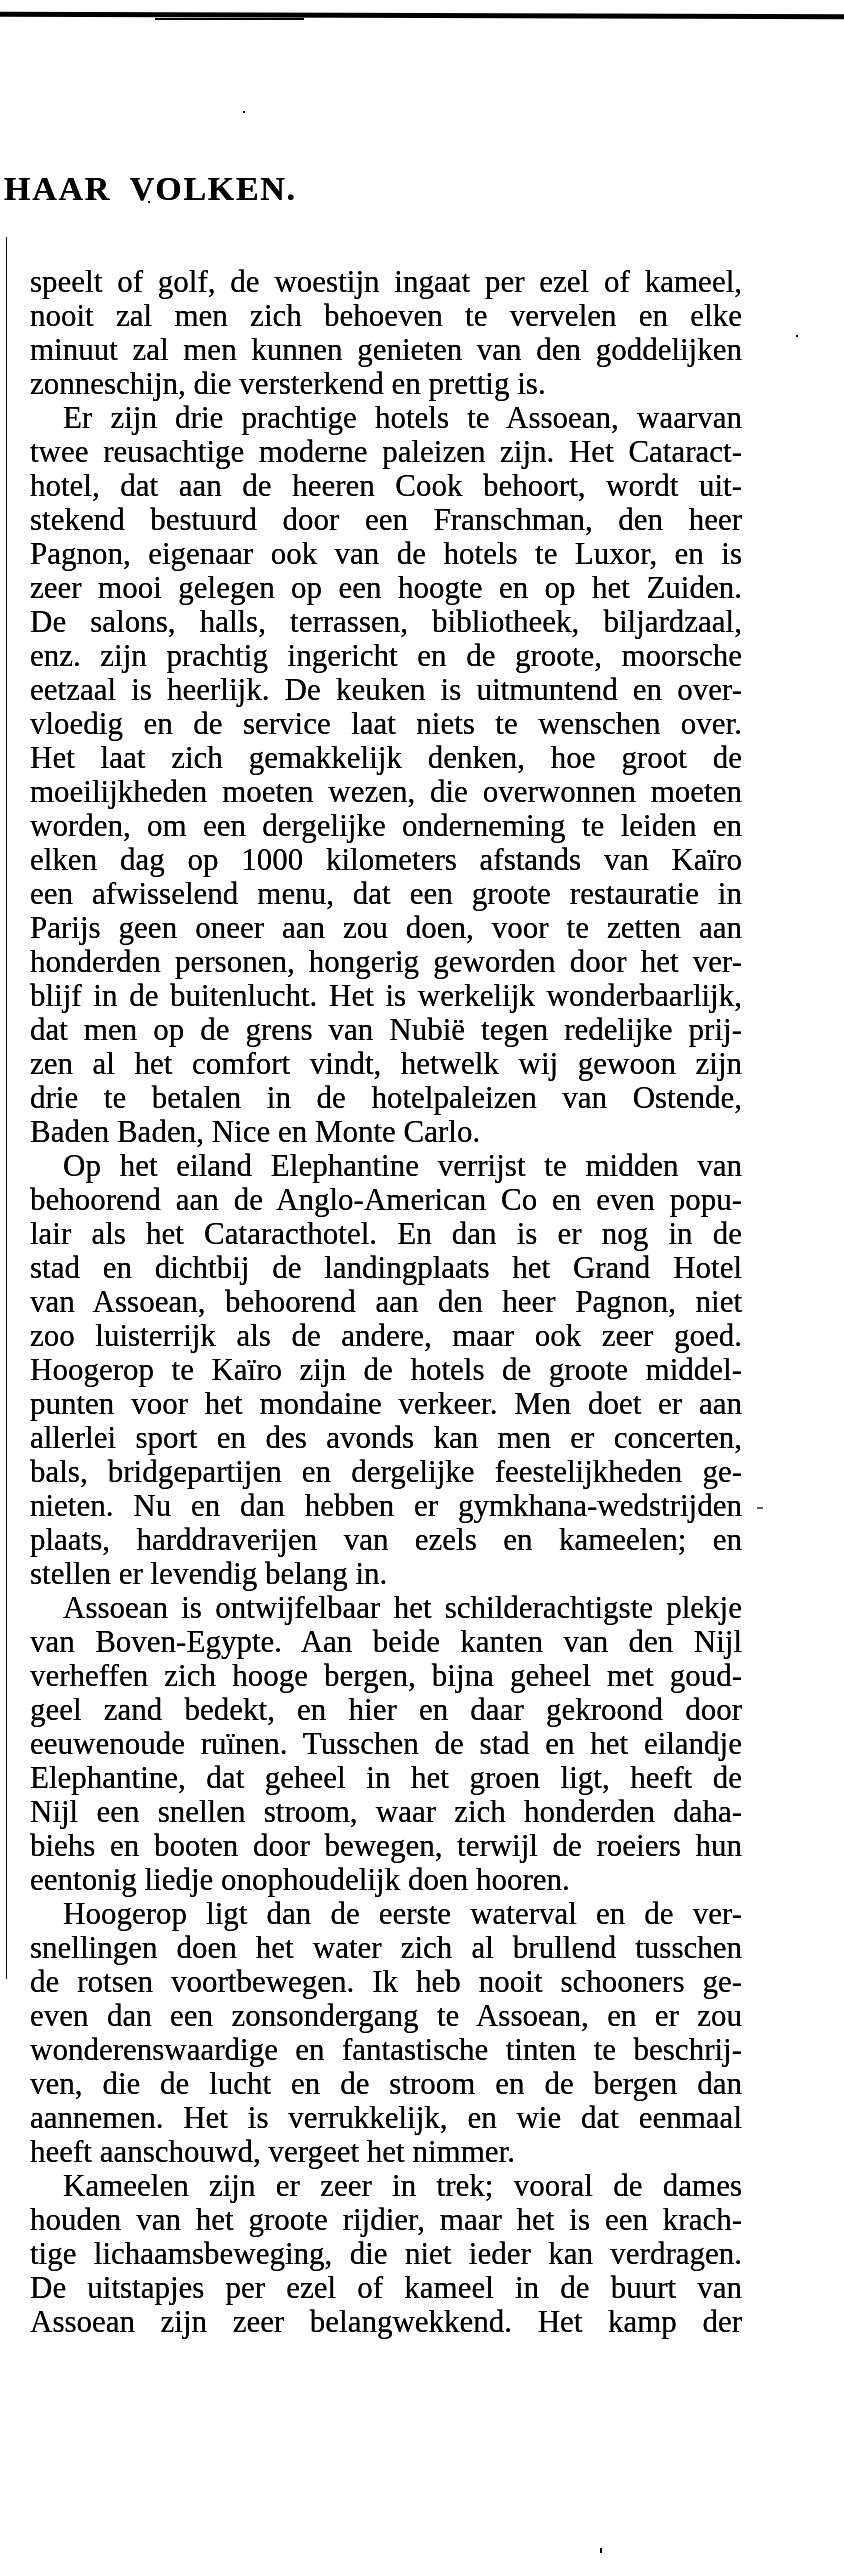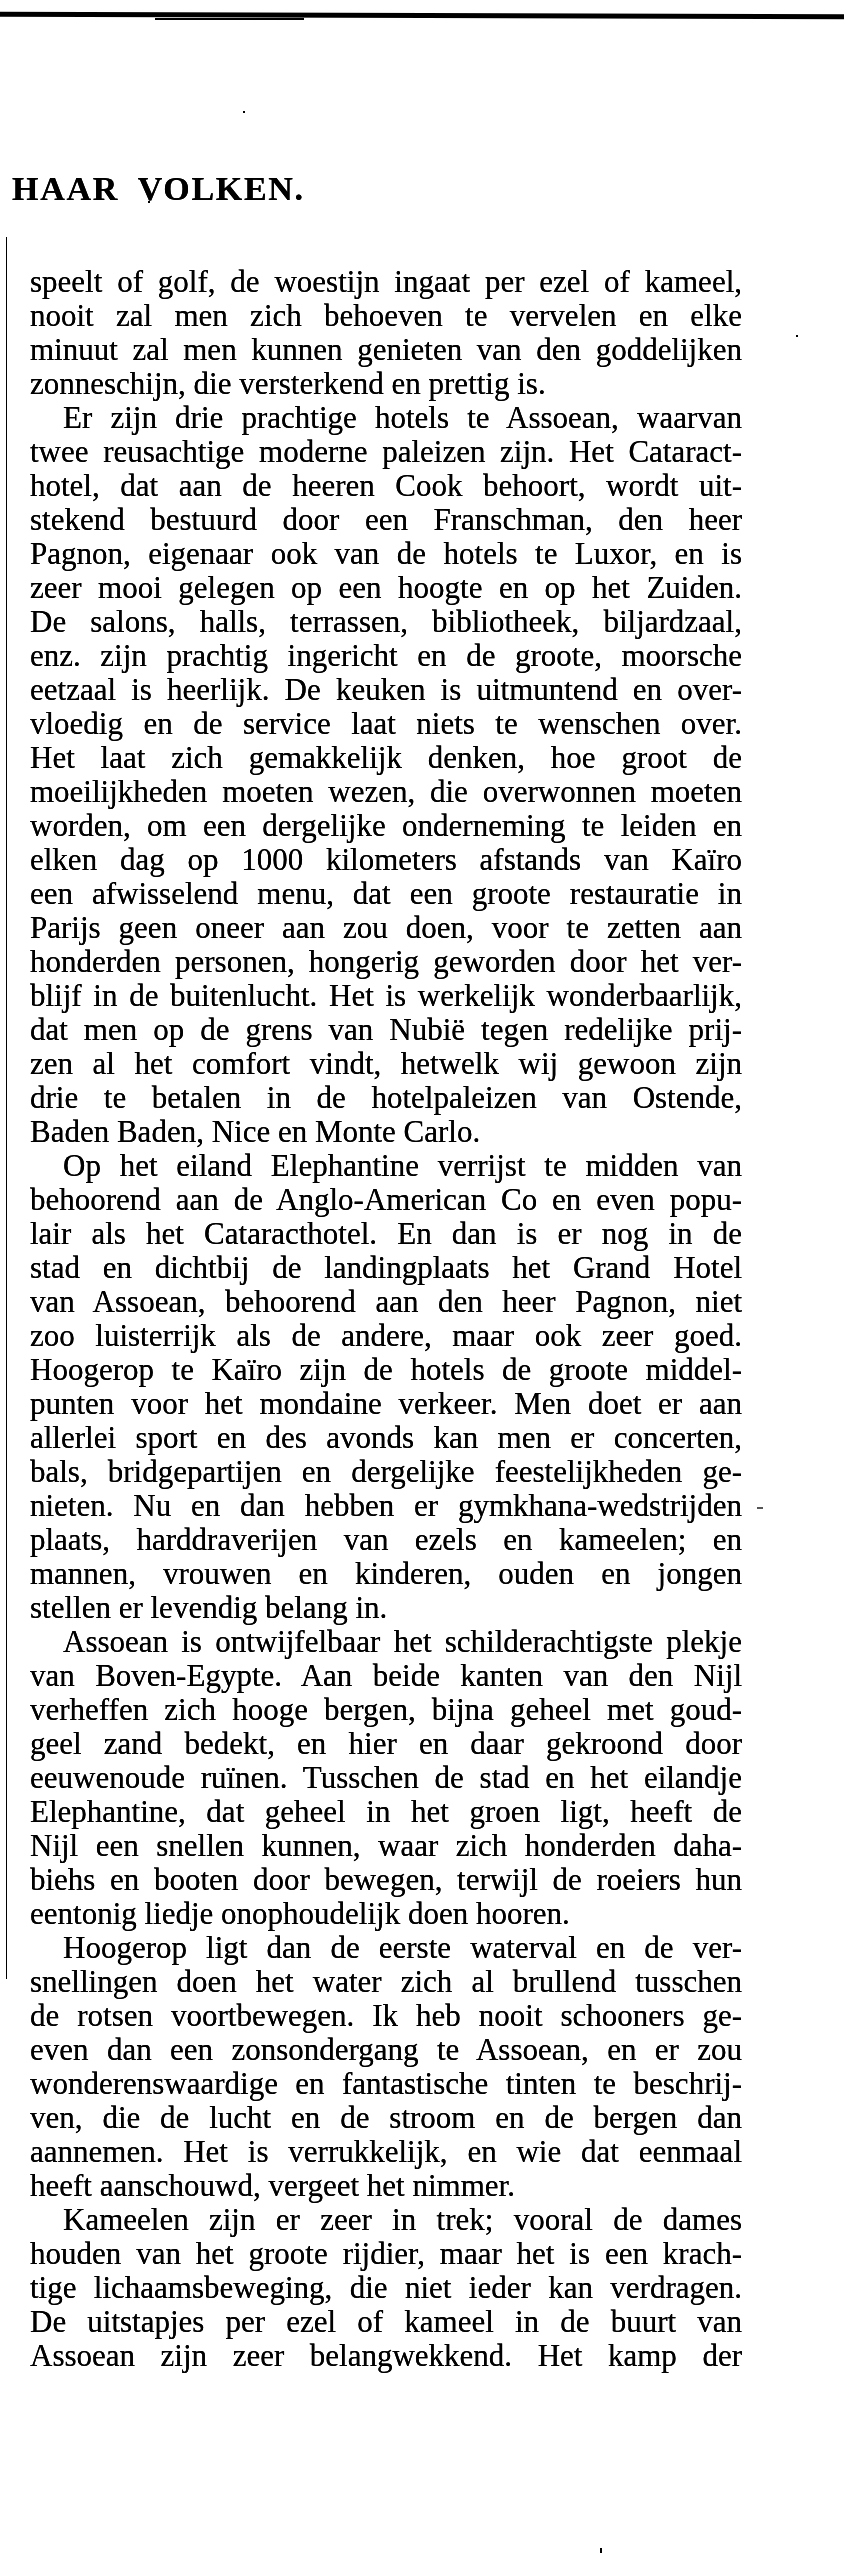--- a/index.html
+++ b/index.html
@@ -33,21 +33,21 @@
   .scan-edge-top-frag {
     position: absolute;
     left: 155px;
     top: 18.4px;
     width: 149px;
     height: 1.7px;
     background: #000;
   }
   .running-header {
     position: absolute;
-    left: 12px;
+    left: 4px;
     top: 171px;
     font-size: 34px;
     line-height: 36px;
     font-weight: bold;
     letter-spacing: 1.7px;
     word-spacing: 9.2px;
     text-shadow: 0 0 0.6px #000;
     white-space: nowrap;
   }
   
@@ -130,29 +130,28 @@
       <div class="line">lair als het Cataracthotel. En dan is er nog in de</div>
       <div class="line">stad en dichtbij de landingplaats het Grand Hotel</div>
       <div class="line">van Assoean, behoorend aan den heer Pagnon, niet</div>
       <div class="line">zoo luisterrijk als de andere, maar ook zeer goed.</div>
       <div class="line">Hoogerop te Kaïro zijn de hotels de groote middel-</div>
       <div class="line">punten voor het mondaine verkeer. Men doet er aan</div>
       <div class="line">allerlei sport en des avonds kan men er concerten,</div>
       <div class="line">bals, bridgepartijen en dergelijke feestelijkheden ge-</div>
       <div class="line">nieten. Nu en dan hebben er gymkhana-wedstrijden</div>
       <div class="line">plaats, harddraverijen van ezels en kameelen; en</div>
-      <div class="line">mannen, vrouwen en kinderen, ouden en jongen</div>
       <div class="line rag">stellen er levendig belang in.</div>
       <div class="line indent">Assoean is ontwijfelbaar het schilderachtigste plekje</div>
       <div class="line">van Boven-Egypte. Aan beide kanten van den Nijl</div>
       <div class="line">verheffen zich hooge bergen, bijna geheel met goud-</div>
       <div class="line">geel zand bedekt, en hier en daar gekroond door</div>
       <div class="line">eeuwenoude ruïnen. Tusschen de stad en het eilandje</div>
       <div class="line">Elephantine, dat geheel in het groen ligt, heeft de</div>
-      <div class="line">Nijl een snellen kunnen, waar zich honderden daha-</div>
+      <div class="line">Nijl een snellen stroom, waar zich honderden daha-</div>
       <div class="line">biehs en booten door bewegen, terwijl de roeiers hun</div>
       <div class="line rag">eentonig liedje onophoudelijk doen hooren.</div>
       <div class="line indent">Hoogerop ligt dan de eerste waterval en de ver-</div>
       <div class="line">snellingen doen het water zich al brullend tusschen</div>
       <div class="line">de rotsen voortbewegen. Ik heb nooit schooners ge-</div>
       <div class="line">even dan een zonsondergang te Assoean, en er zou</div>
       <div class="line">wonderenswaardige en fantastische tinten te beschrij-</div>
       <div class="line">ven, die de lucht en de stroom en de bergen dan</div>
       <div class="line">aannemen. Het is verrukkelijk, en wie dat eenmaal</div>
       <div class="line rag">heeft aanschouwd, vergeet het nimmer.</div>

